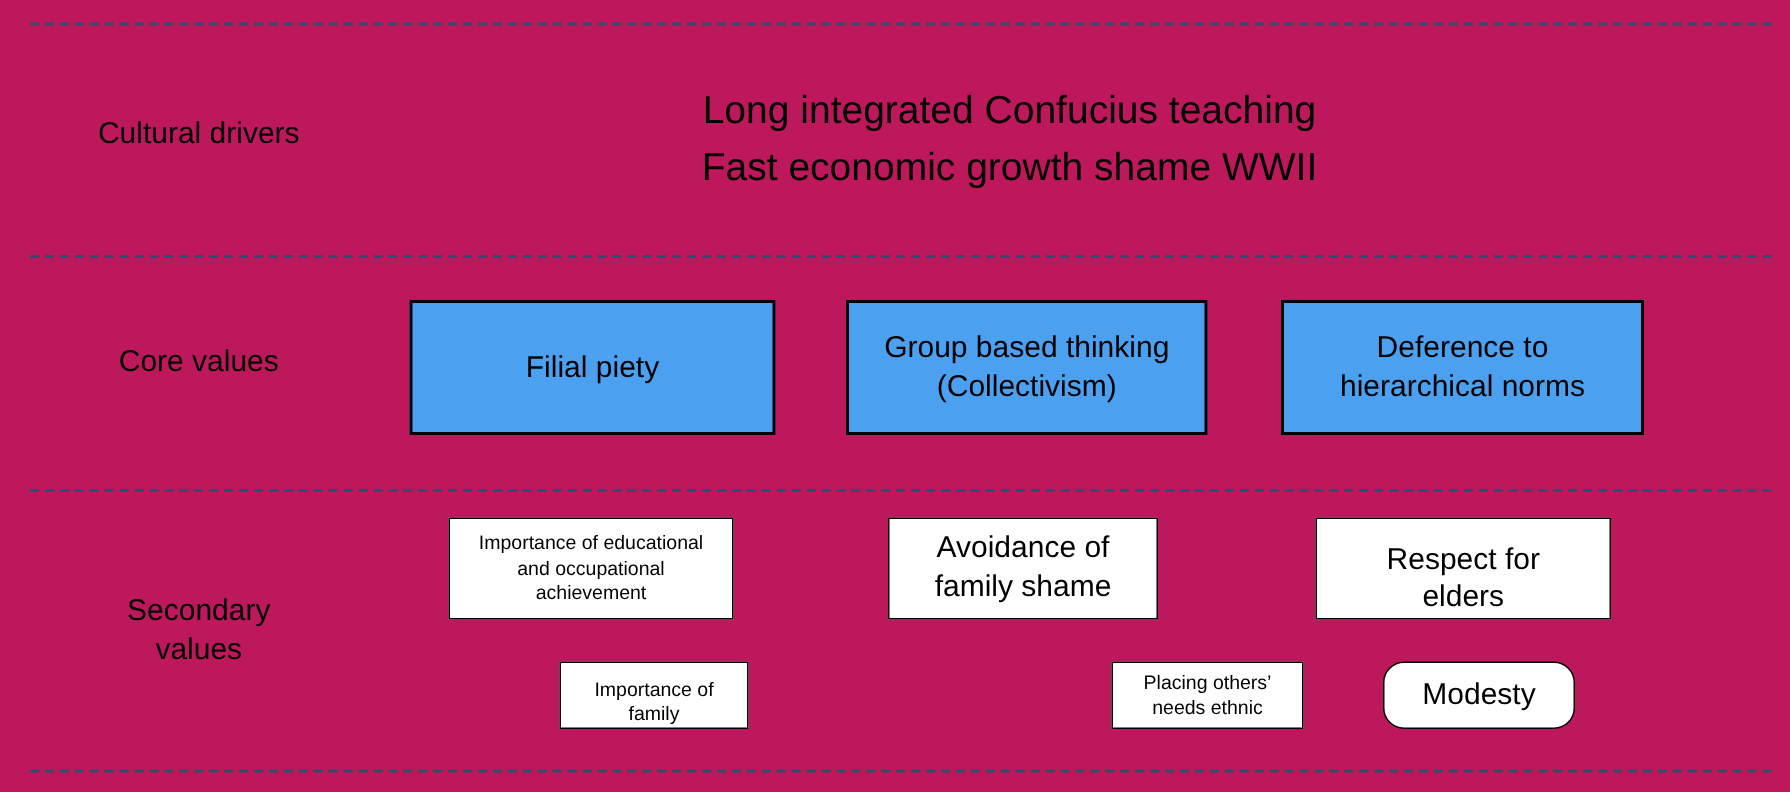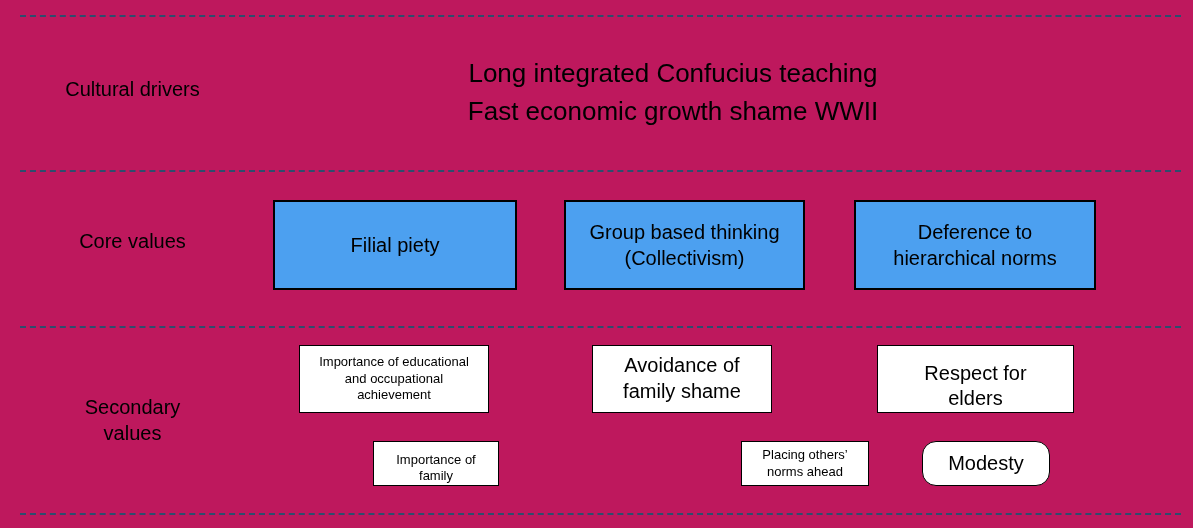--- a/index.html
+++ b/index.html
@@ -131,20 +131,20 @@
   </div>
 
   <div class="box sec-box small" style="left:373px; top:441px; width:126px; height:45px;align-items:flex-end;">
     <span class="txt">Importance of
 family</span>
   </div>
 
 
   <div class="box sec-box small" style="left:741px; top:441px; width:128px; height:45px;">
     <span class="txt">Placing others’
-norms ahead</span>
+needs ethnic</span>
   </div>
 
   <div class="box sec-box big" style="left:922px; top:441px; width:128px; height:45px;border-radius:14px;">
     <span class="txt">Modesty</span>
   </div>
 
 </div>
 
 </body></html>

